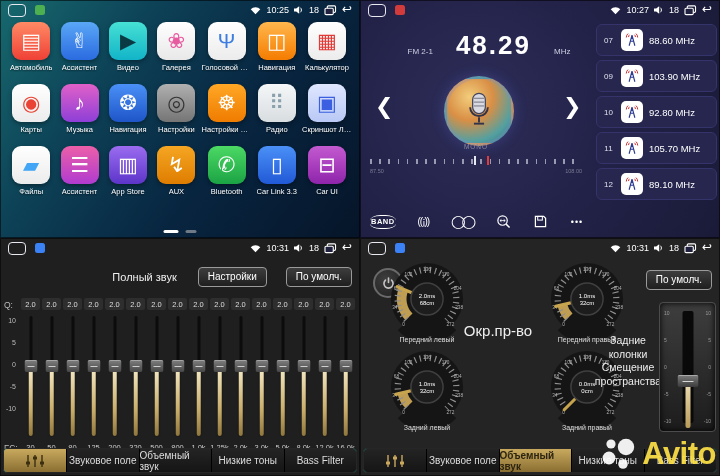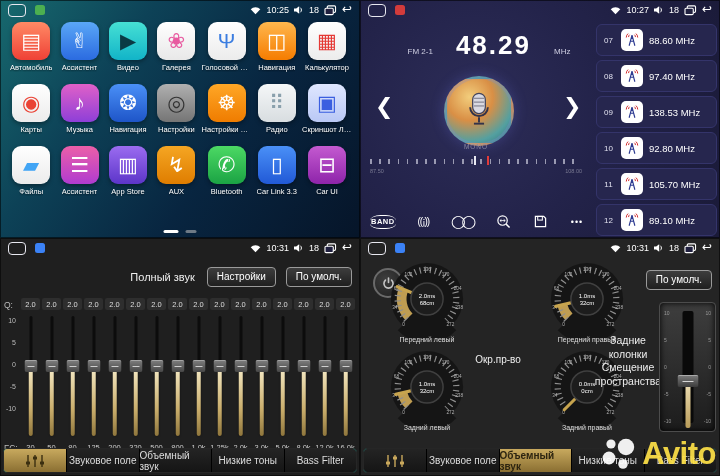--- a/index.html
+++ b/index.html
@@ -60,41 +60,41 @@
   .tab:last-child{border-right:none;}
   .tab.icon-tab{flex:0 0 62px;}
   .tab.active{background:linear-gradient(180deg,#c8a95e,#8a6f32);color:#2c2410;font-weight:bold;}
   .tab-icon-glyph{color:#c9a85c;}
   .tab.active .tab-icon-glyph{color:#3b2f10;}
 
   
   .eq-pill{position:absolute;left:8px;top:25px;width:62px;height:34px;background:#2d2d2d;border:1px solid #3e3e3e;border-radius:17px;color:#fff;display:flex;align-items:center;justify-content:center;}
   .eq-pill-text{font-size:9.5px;line-height:1.15;text-align:center;width:44px;}
   .eq-pill-caret{position:absolute;right:9px;bottom:6px;font-size:7px;color:#ccc;}
-  .eq-controls-right{position:absolute;right:8px;top:29px;display:flex;align-items:center;gap:10px;}
+  .eq-controls-right{position:absolute;right:8px;top:29px;display:flex;align-items:center;gap:19px;}
   .eq-mode-label{font-size:11px;color:#eee;margin-right:2px;}
   .eq-rowlabel{position:absolute;left:4px;font-size:8.5px;color:#bbb;}
   .eq-scale span{position:absolute;left:1px;width:15px;text-align:right;font-size:7px;color:#bbb;}
   .eq-bands{position:absolute;left:20px;right:4px;top:60px;height:154px;display:flex;}
   .band{flex:1;display:flex;flex-direction:column;align-items:center;}
   .q-box{width:19px;height:12px;background:#2e2e2e;border-radius:2px;font-size:7.5px;color:#ddd;display:flex;align-items:center;justify-content:center;}
   .slider{position:relative;width:100%;height:126px;margin:4px 0 2px;}
   .track{position:absolute;left:50%;transform:translateX(-50%);top:2px;bottom:4px;width:3px;background:#0c0c0c;border-radius:2px;}
   .track-gold{position:absolute;left:50%;transform:translateX(-50%);bottom:4px;width:4.5px;background:linear-gradient(180deg,#f2e6c0,#c9ad6b 60%,#8f763c);border-radius:2px;box-shadow:0 0 2px rgba(0,0,0,.6);}
   .handle{position:absolute;left:50%;transform:translateX(-50%);width:13px;height:11px;background:linear-gradient(180deg,#7a7a7a,#474747);border-radius:2px;border-top:1px solid #a5a5a5;display:flex;align-items:center;justify-content:center;}
   .handle::after{content:"";width:7px;height:1.5px;background:#cfcfcf;}
   .fc-label{font-size:7.5px;color:#ccc;margin-top:1px;}
 
   
   .power-btn{position:absolute;left:13px;top:30px;width:26px;height:26px;border-radius:50%;border:2px solid #6a6a6a;background:radial-gradient(circle at 40% 35%,#3e3e3e,#1f1f1f);display:flex;align-items:center;justify-content:center;}
   .sur-default{position:absolute;right:8px;top:32px;}
   .gauge-grid{position:absolute;left:28px;top:22px;display:grid;grid-template-columns:78px 78px;column-gap:82px;row-gap:5px;}
   .gauge-wrap{display:flex;flex-direction:column;align-items:center;}
   .gauge-label{font-size:7px;color:#ddd;margin-top:-2px;}
-  .center-label{position:absolute;left:100px;top:116px;width:76px;text-align:center;font-size:10px;color:#eee;}
+  .center-label{position:absolute;left:100px;top:84px;width:76px;text-align:center;font-size:15px;color:#eee;}
   .rear-label{position:absolute;left:232px;top:96px;width:72px;text-align:center;font-size:10.5px;color:#eee;line-height:1.3;}
   .fader-panel{position:absolute;left:299px;top:64px;width:55px;height:128px;background:linear-gradient(180deg,#3e3e3e,#1c1c1c);border:1px solid #4c4c4c;border-radius:4px;box-shadow:inset 0 0 6px #000;}
   .fader-scale{position:absolute;top:7px;bottom:7px;display:flex;flex-direction:column;justify-content:space-between;font-size:5px;color:#999;}
   .fs-l{left:4px;align-items:flex-start;} .fs-r{right:4px;align-items:flex-end;}
   .fader-track{position:absolute;left:50%;transform:translateX(-50%);top:8px;bottom:8px;width:11px;background:#090909;border-radius:2px;}
   .fader-gold{position:absolute;left:50%;transform:translateX(-50%);bottom:3px;width:5px;background:linear-gradient(180deg,#f0e2ba,#b99c58);border-radius:2px;}
   .fader-handle{position:absolute;left:50%;transform:translateX(-50%);width:21px;height:11px;background:linear-gradient(180deg,#777,#3c3c3c);border-radius:2px;border-top:1px solid #aaa;display:flex;align-items:center;justify-content:center;}
   .fader-handle::after{content:"";width:11px;height:1.5px;background:#d5d5d5;}
 
   .watermark{position:absolute;right:4px;bottom:4px;display:flex;align-items:center;gap:5px;z-index:20;opacity:.93;}
@@ -319,52 +319,35 @@
           <path d="M6.2 3.2 A6 6 0 0 0 4 8"></path>
                 <path d="M15.8 3.2 A6 6 0 0 1 18 8"></path>
           <path d="M8 4.6 A3.5 3.5 0 0 0 6.8 7.4"></path>
                 <path d="M14 4.6 A3.5 3.5 0 0 1 15.2 7.4"></path>
         </g>
       </svg>
     </span>
     <span class="preset-freq">88.60 MHz</span>
   </div>
         <div class="preset-row">
-    <span class="preset-num">08</span>
+    <span class="preset-num">09</span>
     <span class="preset-icon">
       <svg width="18" height="18" viewBox="0 0 22 22">
         <g stroke="#2b3990" stroke-width="1.4" fill="none">
           <path d="M11 5 L7.5 18 M11 5 L14.5 18 M9 12.5 L13 12.5 M9.8 9 L12.2 9"></path>
         </g>
         <g stroke="#d12b2b" stroke-width="1.2" fill="none">
           <path d="M6.2 3.2 A6 6 0 0 0 4 8"></path>
                 <path d="M15.8 3.2 A6 6 0 0 1 18 8"></path>
           <path d="M8 4.6 A3.5 3.5 0 0 0 6.8 7.4"></path>
                 <path d="M14 4.6 A3.5 3.5 0 0 1 15.2 7.4"></path>
         </g>
       </svg>
     </span>
-    <span class="preset-freq">97.40 MHz</span>
-  </div>
-        <div class="preset-row">
-    <span class="preset-num">09</span>
-    <span class="preset-icon">
-      <svg width="18" height="18" viewBox="0 0 22 22">
-        <g stroke="#2b3990" stroke-width="1.4" fill="none">
-          <path d="M11 5 L7.5 18 M11 5 L14.5 18 M9 12.5 L13 12.5 M9.8 9 L12.2 9"></path>
-        </g>
-        <g stroke="#d12b2b" stroke-width="1.2" fill="none">
-          <path d="M6.2 3.2 A6 6 0 0 0 4 8"></path>
-                <path d="M15.8 3.2 A6 6 0 0 1 18 8"></path>
-          <path d="M8 4.6 A3.5 3.5 0 0 0 6.8 7.4"></path>
-                <path d="M14 4.6 A3.5 3.5 0 0 1 15.2 7.4"></path>
-        </g>
-      </svg>
-    </span>
-    <span class="preset-freq">138.53 MHz</span>
+    <span class="preset-freq">103.90 MHz</span>
   </div>
         <div class="preset-row">
     <span class="preset-num">10</span>
     <span class="preset-icon">
       <svg width="18" height="18" viewBox="0 0 22 22">
         <g stroke="#2b3990" stroke-width="1.4" fill="none">
           <path d="M11 5 L7.5 18 M11 5 L14.5 18 M9 12.5 L13 12.5 M9.8 9 L12.2 9"></path>
         </g>
         <g stroke="#d12b2b" stroke-width="1.2" fill="none">
           <path d="M6.2 3.2 A6 6 0 0 0 4 8"></path>

